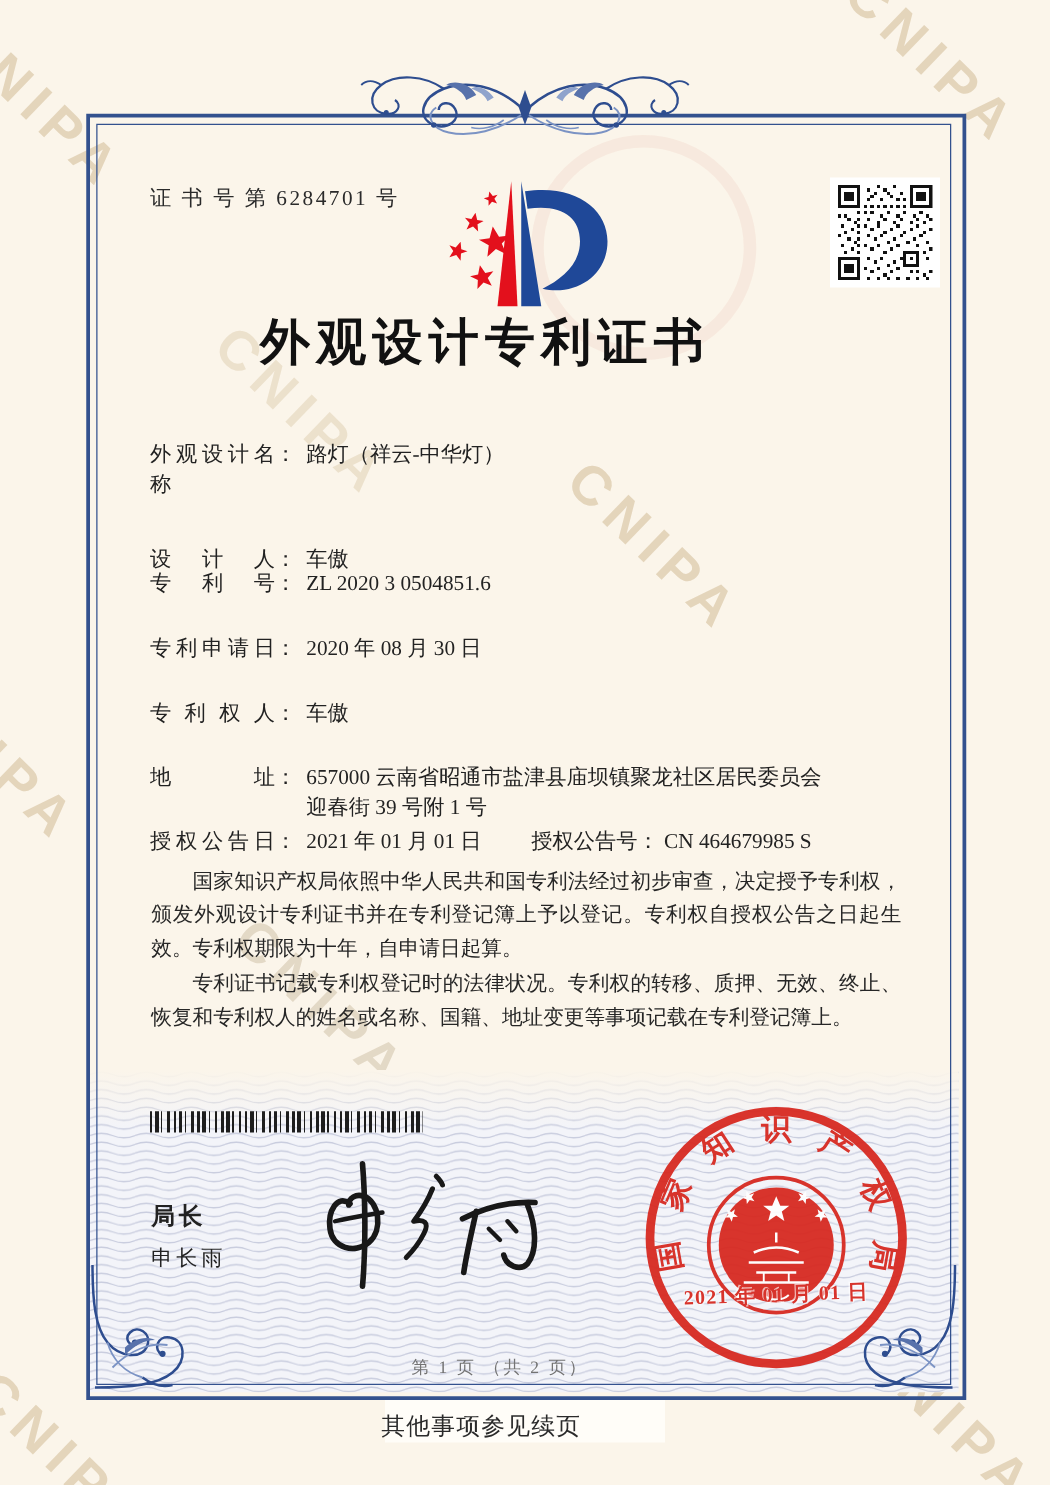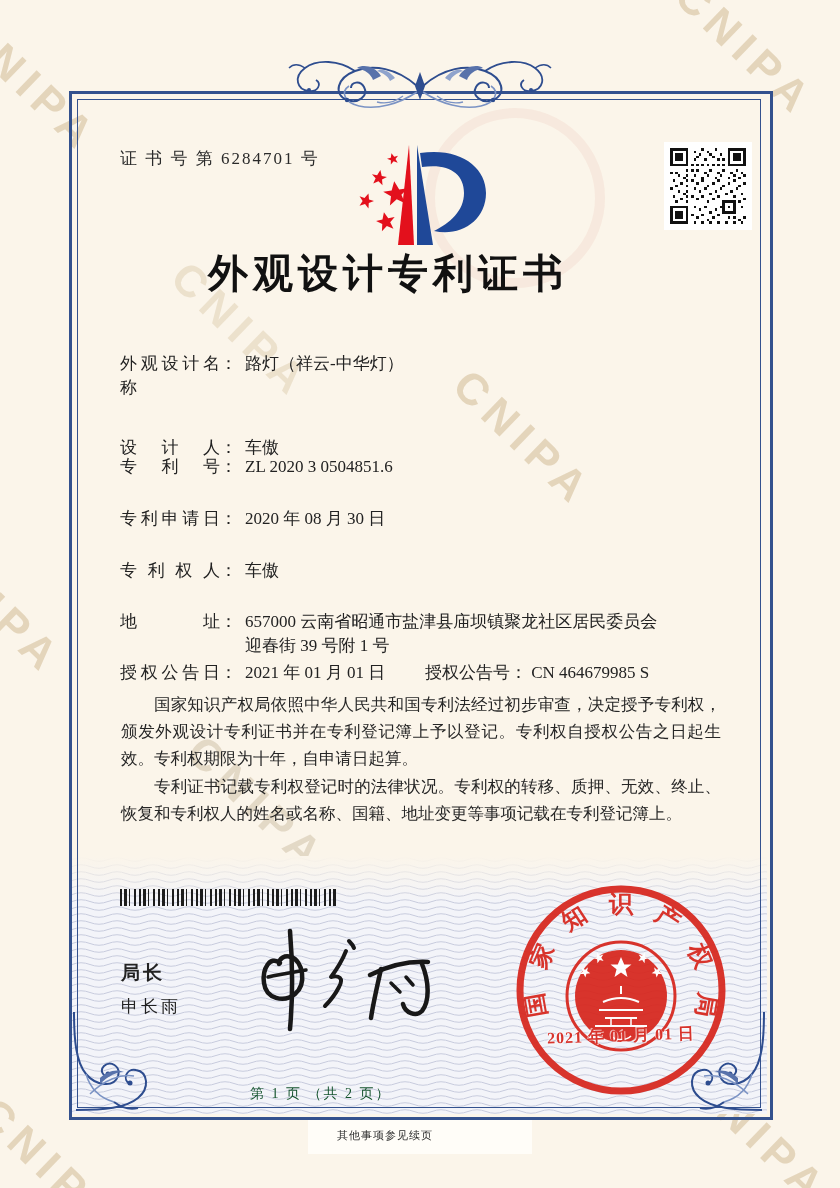--- a/index.html
+++ b/index.html
@@ -74,24 +74,24 @@
   .sc1{left:15px;top:60px;transform:rotate(-67deg);}
   .sc2{left:47px;top:22px;transform:rotate(-33deg);}
   .sc3{left:94px;top:8px;}
   .sc4{left:141px;top:22px;transform:rotate(33deg);}
   .sc5{left:173px;top:60px;transform:rotate(67deg);}
   .sc6{left:179px;top:109px;transform:rotate(100deg);}
   .seal-date{position:absolute;left:0;top:142px;width:212px;text-align:center;font-size:16px;
       font-weight:700;color:#d7261d;letter-spacing:1px;transform:rotate(-2deg);
       text-shadow:1px 1px 0 rgba(255,255,255,.65),-1px -1px 0 rgba(255,255,255,.65);}
 
-  .page-info{position:absolute;left:250px;top:1085px;width:300px;font-size:14px;
-      letter-spacing:2px;color:#14532d;z-index:5;}
+  .page-info{position:absolute;left:250px;top:1085px;width:300px;text-align:center;font-size:14px;
+      letter-spacing:2px;color:#737373;z-index:5;}
   .note-box{position:absolute;left:308px;top:1120px;width:224px;height:34px;background:#fffdf8;z-index:4;}
-  .continuation{position:absolute;left:235px;top:1128px;width:300px;text-align:center;font-size:11px;
+  .continuation{position:absolute;left:235px;top:1128px;width:300px;text-align:center;font-size:19px;
       letter-spacing:1px;color:#2a2a2a;z-index:5;}
 </style>
 </head>
 <body>
 
 <div class="page">
 
   <span class="wm wm1">CNIPA</span>
   <span class="wm wm2">CNIPA</span>
   <span class="wm wm3">CNIPA</span>

